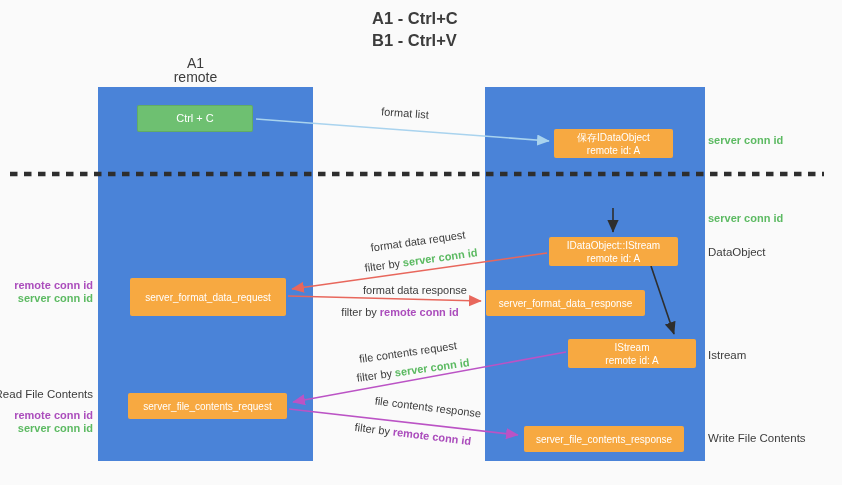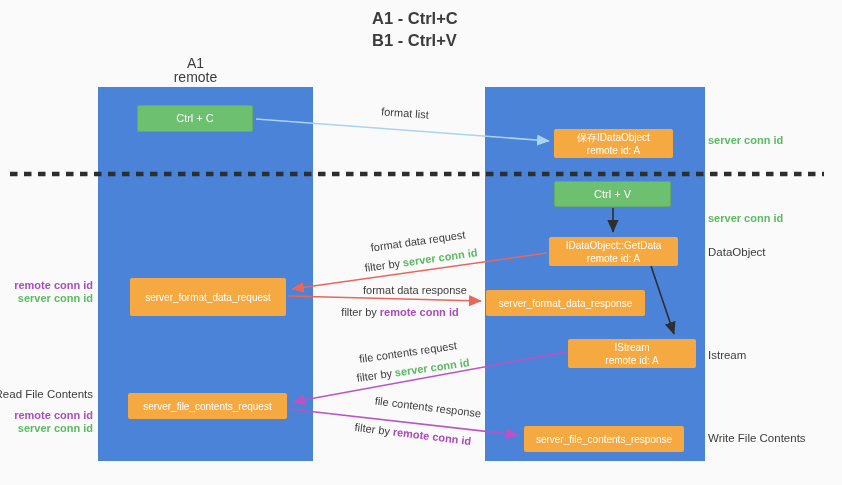--- a/index.html
+++ b/index.html
@@ -85,26 +85,23 @@
 
   <div class="node green" style="left:137px;top:105px;width:116px;height:27px;">
     <div class="l">Ctrl + C</div>
   </div>
 
   <div class="node orange" style="left:554px;top:129px;width:119px;height:29px;">
     <div class="l">保存IDataObject</div>
     <div class="l">remote id: A</div>
   </div>
 
-  <div class="node green" style="left:554px;top:181px;width:117px;height:26px;">
-    <div class="l">Ctrl + V</div>
-  </div>
 
   <div class="node orange" style="left:549px;top:237px;width:129px;height:29px;">
-    <div class="l">IDataObject::GetData</div>
+    <div class="l">IDataObject::IStream</div>
     <div class="l">remote id: A</div>
   </div>
 
   <div class="node orange" style="left:130px;top:278px;width:156px;height:38px;">
     <div class="l">server_format_data_request</div>
   </div>
 
   <div class="node orange" style="left:486px;top:290px;width:159px;height:26px;">
     <div class="l">server_format_data_response</div>
   </div>

